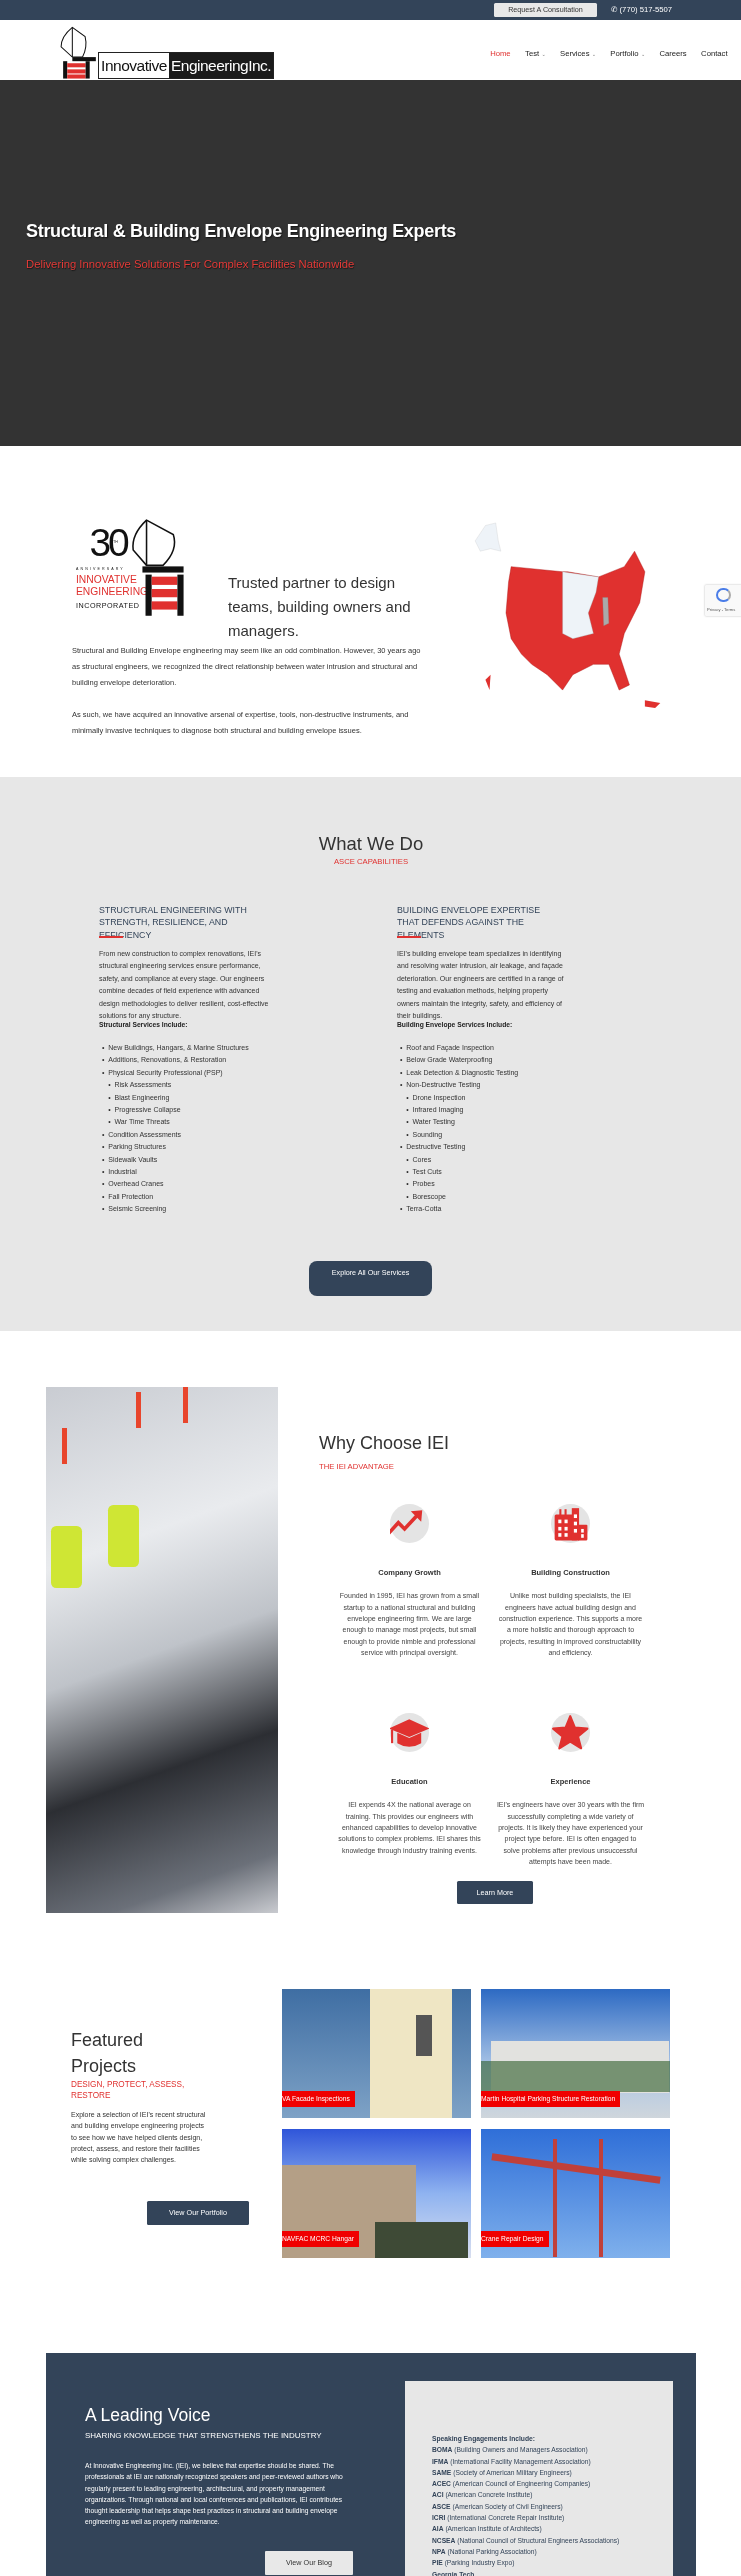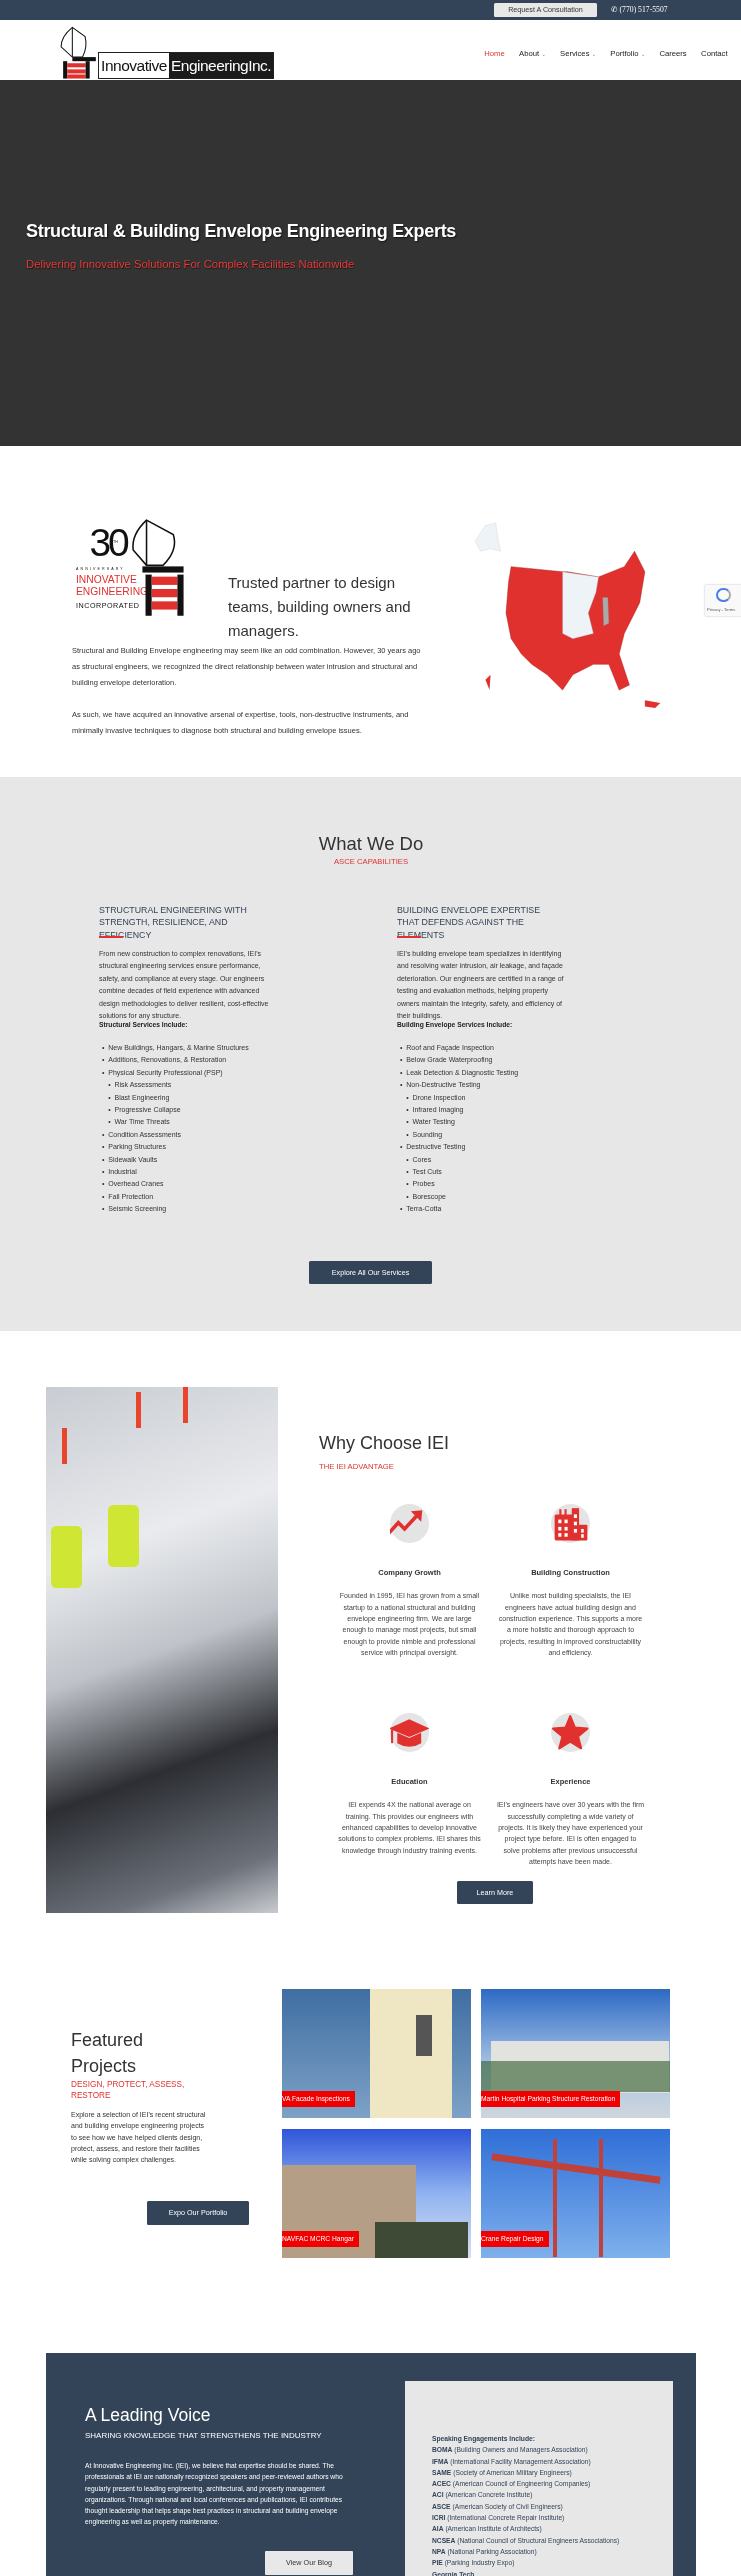--- a/index.html
+++ b/index.html
@@ -3,21 +3,21 @@
 <meta charset="utf-8">
 <style>
 *{box-sizing:border-box;margin:0;padding:0;}
 html,body{width:742px;background:#fff;font-family:"Liberation Sans",sans-serif;color:#333;}
 .abs{position:absolute;}
 .page{position:relative;width:742px;height:3536px;overflow:hidden;}
 
 
 .topbar{position:absolute;left:0;top:0;width:742px;height:19.6px;background:#334459;}
 .topbar .req-btn{position:absolute;left:494px;top:2.6px;width:103px;height:14px;background:#e8e8e8;border-radius:1.5px;font-size:7.2px;color:#333;text-align:center;line-height:14px;}
-.topbar .phone{position:absolute;left:611px;top:4.1px;color:#fff;font-size:7.7px;line-height:11.3px;font-family:Liberation Serif, serif;}
+.topbar .phone{position:absolute;left:611px;top:4.1px;color:#fff;font-size:7.7px;line-height:11.3px;}
 .topbar .phone .ph-icon{display:inline-block;margin-right:2.1px;}
 
 
 .header{position:absolute;left:0;top:19.6px;width:742px;height:61px;background:#fff;}
 .logo{position:absolute;left:57px;top:6.2px;width:196px;height:52px;}
 .logo .truss{position:absolute;left:0;top:0;}
 .logo .name-box{position:absolute;left:41px;top:26px;height:27px;display:flex;border:1px solid #222;}
 .logo .name-box .w{background:#fff;color:#111;font-size:15.5px;padding:0 2.1px;line-height:25px;font-family:"Liberation Sans Narrow","Liberation Sans",sans-serif;letter-spacing:-0.5px;}
 .logo .name-box .b{background:#1b1b1b;color:#fff;font-size:15.5px;padding:0 2.1px;line-height:25px;letter-spacing:-0.5px;}
 .nav{position:absolute;right:14.4px;top:29px;display:flex;gap:14.4px;font-size:7.7px;}
@@ -107,21 +107,21 @@
         <rect x="20" y="94" width="36" height="8" fill="#e0312f"></rect>
         <rect x="56" y="68" width="8" height="34" fill="#111"></rect>
       </svg>
       <div class="name-box">
         <span class="w">Innovative</span>
         <span class="b">EngineeringInc.</span>
       </div>
     </div>
     <div class="nav">
       <div class="item active"><span>Home</span></div>
-      <div class="item"><span>About</span><span class="chev">⌄</span></div>
+      <div class="item"><span>Test</span><span class="chev">⌄</span></div>
       <div class="item"><span>Services</span><span class="chev">⌄</span></div>
       <div class="item"><span>Portfolio</span><span class="chev">⌄</span></div>
       <div class="item"><span>Careers</span></div>
       <div class="item"><span>Contact</span></div>
     </div>
   </div>
 
   <div class="hero"></div>
   <h1 class="abs" style="left:26px;top:221px;color:#fff;font-size:18px;font-weight:bold;text-shadow:1px 1px 1.5px rgba(0,0,0,.6);letter-spacing:-0.3px;">Structural &amp; Building Envelope Engineering Experts</h1>
   <div class="abs" style="left:26px;top:258px;color:#e33a37;font-size:11.3px;text-shadow:0.5px 0.5px 1px rgba(0,0,0,.6);">Delivering Innovative Solutions For Complex Facilities Nationwide</div>
@@ -203,21 +203,21 @@
       <li class="sub">Water Testing</li>
       <li class="sub">Sounding</li>
       <li>Destructive Testing</li>
       <li class="sub">Cores</li>
       <li class="sub">Test Cuts</li>
       <li class="sub">Probes</li>
       <li class="sub">Borescope</li>
       <li>Terra-Cotta</li>
     </ul>
 
-  <div class="btn-dark" style="left:309px;top:1261px;width:123px;height:23px;line-height:23px;">Explore All Our Services</div>
+  <div class="btn-dark" style="left:309px;top:1261px;width:123px;height:35px;line-height:23px;border-radius:8px;">Explore All Our Services</div>
 
   <div class="why-img">
     <div class="cone" style="left:15.5px;top:41px;"></div>
     <div class="cone" style="left:90px;top:5.2px;"></div>
     <div class="cone" style="left:137px;top:0px;"></div>
     <div class="p1"></div>
     <div class="p2"></div>
   </div>
   <div class="why-h">Why Choose IEI</div>
   <div class="why-k">THE IEI ADVANTAGE</div>
@@ -276,21 +276,21 @@
         </svg>
     </div>
     <div class="t">Experience</div>
     <div class="d">IEI's engineers have over 30 years with the firm successfully completing a wide variety of projects. It is likely they have experienced your project type before. IEI is often engaged to solve problems after previous unsuccessful attempts have been made.</div>
   </div>
   <div class="btn-dark" style="left:457px;top:1881px;width:76px;height:23px;line-height:23px;">Learn More</div>
 
   <div class="fp-h" style="width:124px;">Featured Projects</div>
   <div class="fp-k">DESIGN, PROTECT, ASSESS, RESTORE</div>
   <div class="fp-d">Explore a selection of IEI's recent structural and building envelope engineering projects to see how we have helped clients design, protect, assess, and restore their facilities while solving complex challenges.</div>
-  <div class="btn-dark" style="left:147px;top:2201px;width:102px;height:24px;line-height:24px;">Expo Our Portfolio</div>
+  <div class="btn-dark" style="left:147px;top:2201px;width:102px;height:24px;line-height:24px;">View Our Portfolio</div>
 
   <div class="proj" style="left:282px;top:1989px;background:linear-gradient(180deg,#3f6ea3 0%,#7ea2c6 100%);">
     <div class="abs" style="left:88px;top:0;width:82px;height:129px;background:#efe6c4;"></div>
     <div class="abs" style="left:134px;top:26px;width:15.5px;height:41px;background:#555;"></div>
     <div class="cap" style="left:-5.2px;">VA Facade Inspections</div>
   </div>
   <div class="proj" style="left:481px;top:1989px;background:linear-gradient(180deg,#2d6ac3 0%,#a9c4e6 60%,#cfd6dc 100%);">
     <div class="abs" style="left:10.3px;top:52px;width:178px;height:52px;background:#e2e2df;"></div>
     <div class="abs" style="left:0;top:72px;width:189px;height:31px;background:#2e5d2a;opacity:.6;"></div>
     <div class="cap" style="left:-5.2px;">Martin Hospital Parking Structure Restoration</div>

